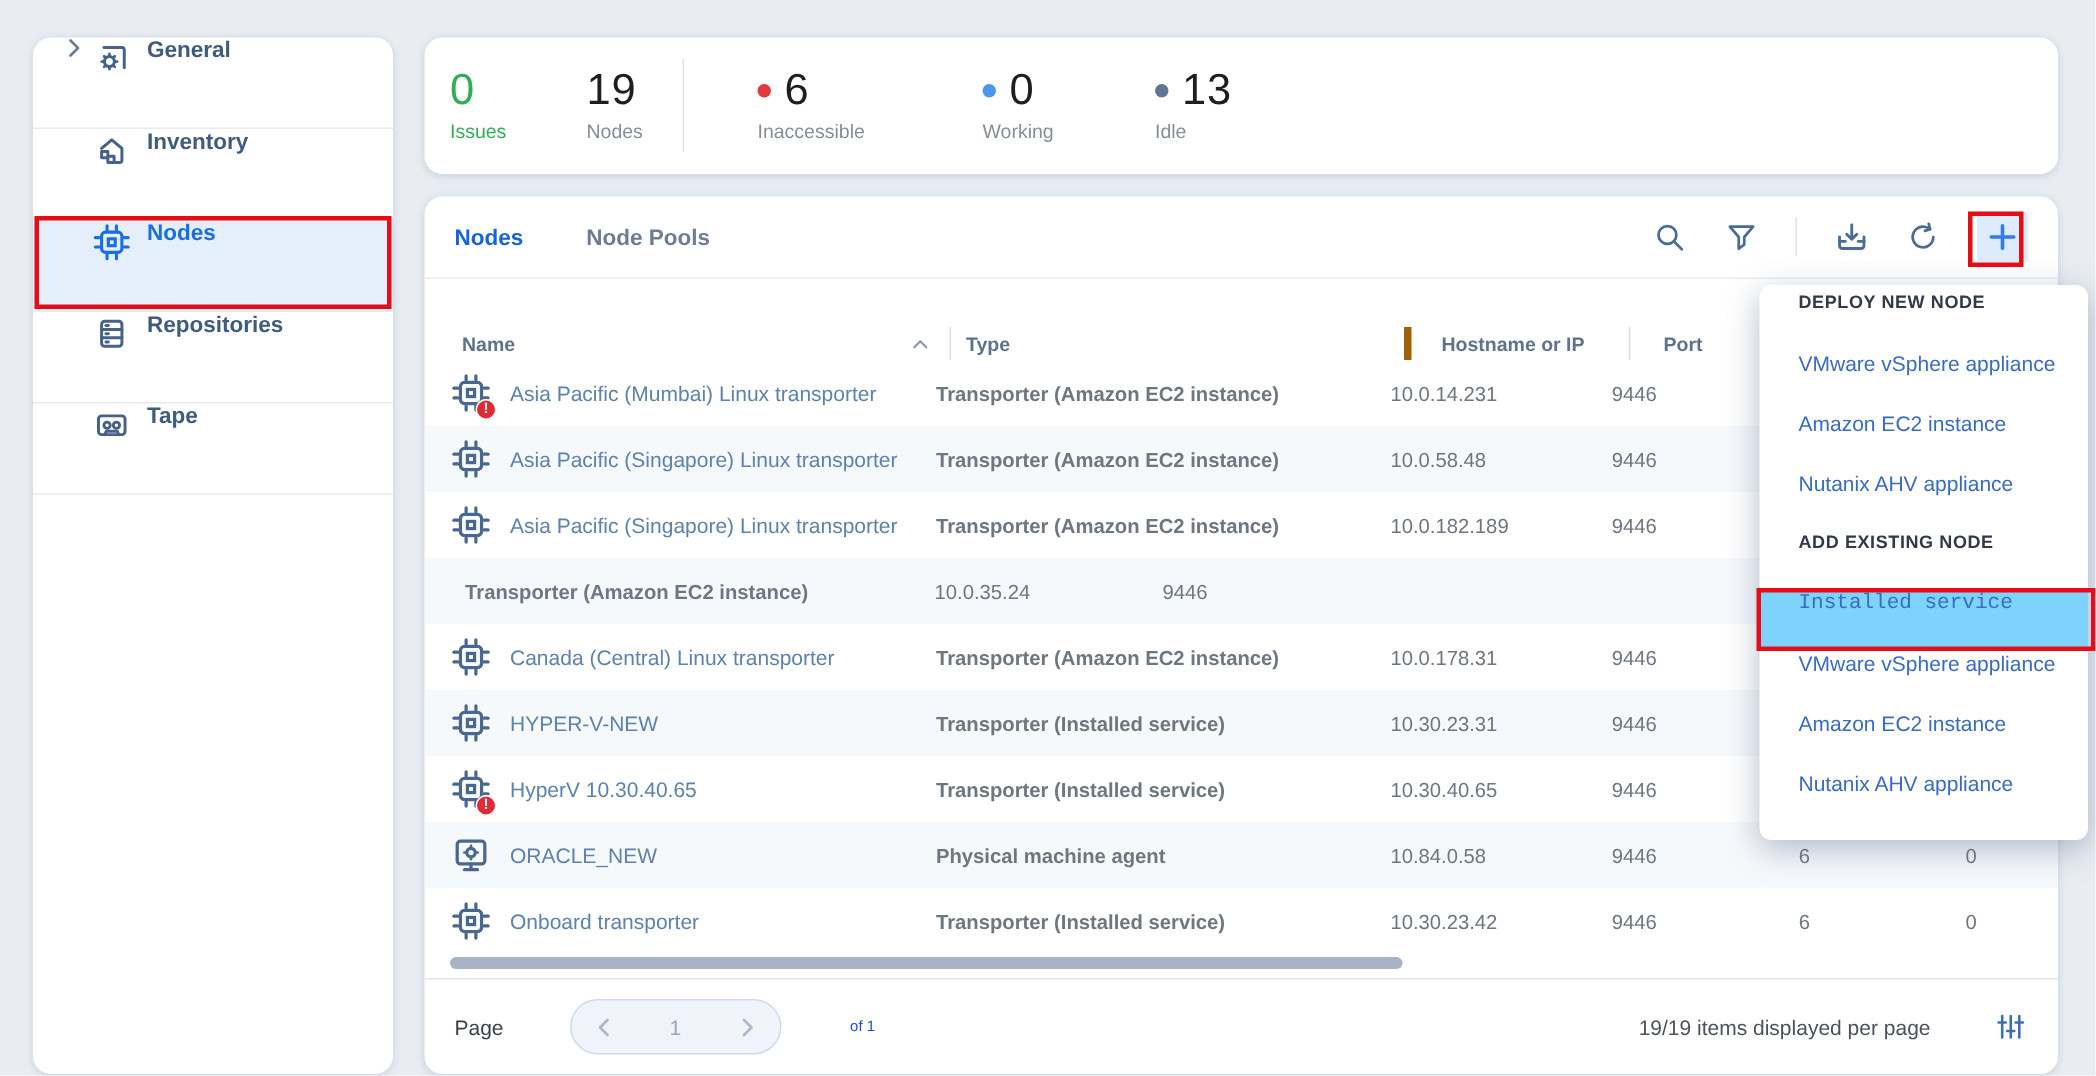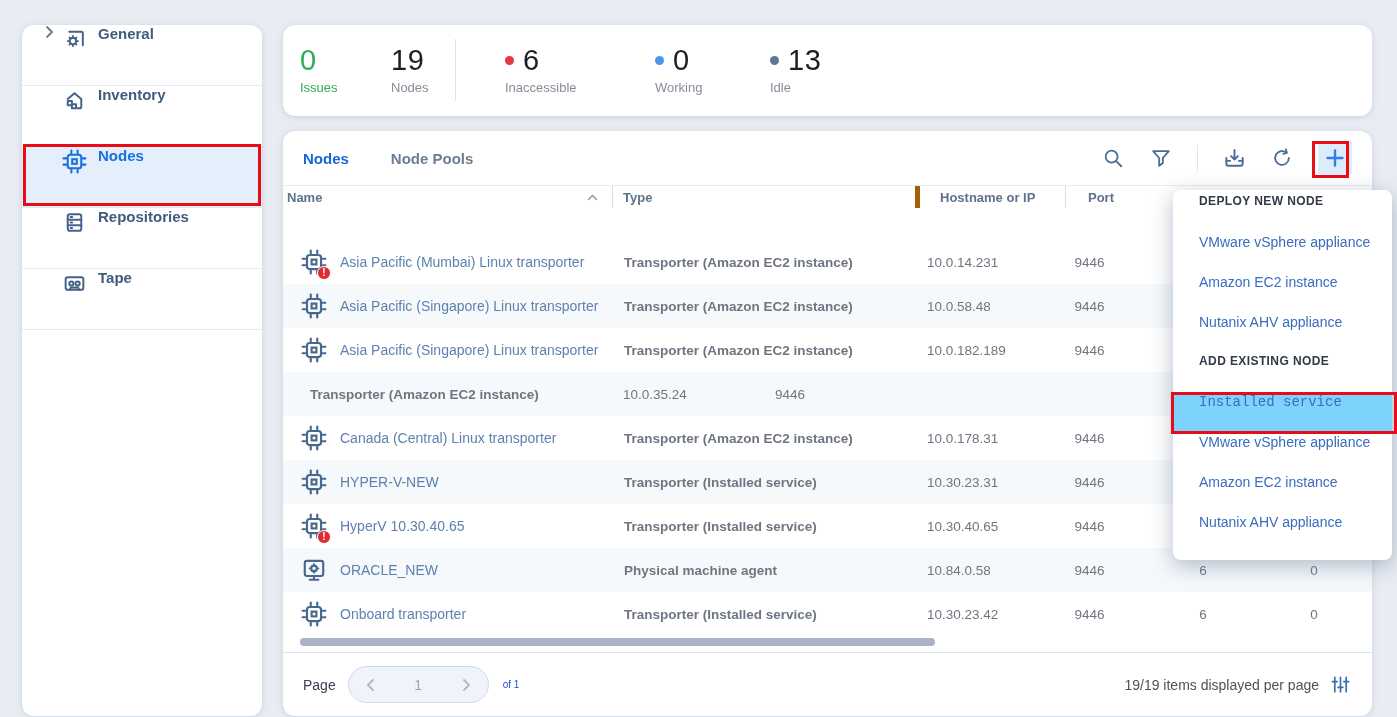--- a/index.html
+++ b/index.html
@@ -46,21 +46,21 @@
 
   .tabbar { height:55px; display:flex; align-items:center; padding:0 20px; border-bottom:1px solid #e8ecf1; }
   .tab { font-size:15px; font-weight:bold; color:#6d7d93; margin-right:42px; cursor:pointer; }
   .tab.active { color:#1565d8; }
   .toolbar { margin-left:auto; display:flex; align-items:center; gap:24px; color:#4a6d96; }
   .tb-icon { width:24px; height:24px; display:flex; align-items:center; justify-content:center; cursor:pointer; }
   .tb-divider { width:1px; height:26px; background:#dfe4eb; }
   .plus-btn { width:34px; height:34px; background:#deebfa; display:flex; align-items:center; justify-content:center; cursor:pointer; color:#2f7fe8; border-radius:2px; }
 
   
-  .thead { height:54px; display:flex; align-items:flex-start; padding-left:4px; }
+  .thead { height:54px; display:flex; align-items:flex-end; padding-left:25px; }
   .th { font-size:13px; font-weight:bold; color:#5e718d; display:flex; align-items:center; height:22px; }
   .th.c-name { width:325px; justify-content:space-between; padding-right:14px; }
   .th.c-type { width:303px; border-left:1px solid #d9dfe8; padding-left:10px; }
   .th.c-host { width:150px; border-left:5px solid #a16207; padding-left:20px; }
   .th.c-port { width:100px; border-left:1px solid #d9dfe8; padding-left:22px; }
 
   .trow { height:44px; display:flex; align-items:center; padding-left:17px; }
   .trow.striped { background:#f6f9fc; }
   .td { font-size:13.5px; color:#6e7681; }
   .td.c-name { width:325px; display:flex; align-items:center; font-size:14px; color:#5d82ad; cursor:pointer; }
@@ -76,21 +76,21 @@
     width:14px; height:14px; border-radius:50%;
     background:#e02b33; border:1.5px solid #fff;
     color:#fff; font-size:10px; font-weight:bold;
     align-items:center; justify-content:center; line-height:1;
   }
 
   .hscroll-thumb { position:absolute; left:17px; top:507px; width:635px; height:8px; border-radius:4px; background:#a8b3c6; cursor:pointer; }
   .foot-divider { position:absolute; left:0; top:521px; width:100%; height:1px; background:#dde3ec; }
 
   
-  .footer { position:absolute; left:0; top:522px; width:100%; height:63px; display:flex; align-items:center; padding:0 22px 0 20px; }
+  .footer { position:absolute; left:0; top:522px; width:100%; height:63px; display:flex; align-items:center; padding:0 22px 0 20px;gap:32px; }
   .pg-label { font-size:14px; color:#3a4250; }
   .pager {
     width:141px; height:37px; margin:0 14px 0 12px;
     background:#f0f4fa; border:1px solid #ccd9ee; border-radius:19px;
     display:flex; align-items:center; justify-content:space-between;
     padding:0 17px;
   }
   .pager .pnum { font-size:14px; color:#9aa5b5; }
   .pager .pchev { display:flex; align-items:center; color:#aeb8c7; cursor:pointer; }
   .of-label { font-size:10px; color:#1d4ed8; }

